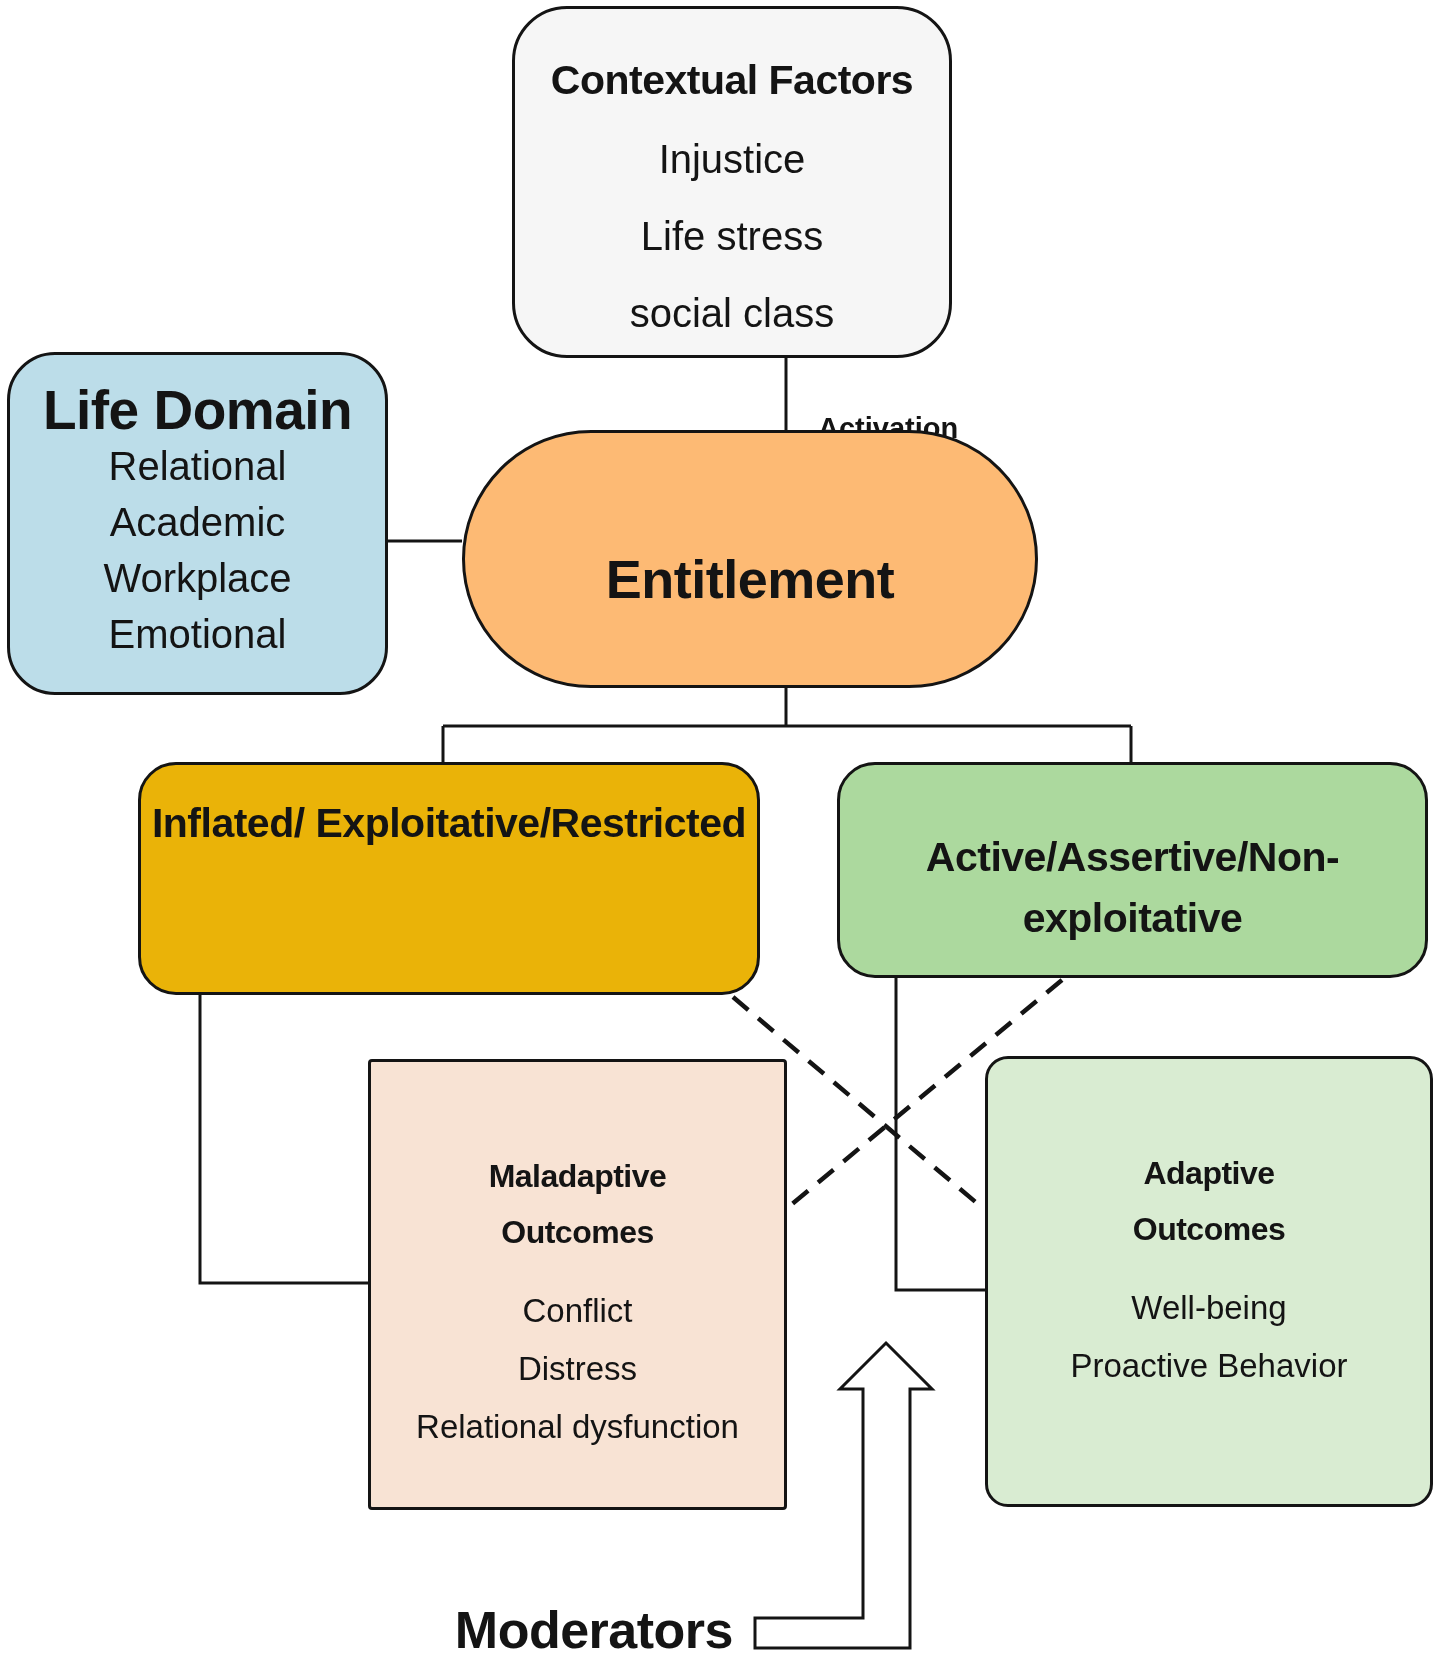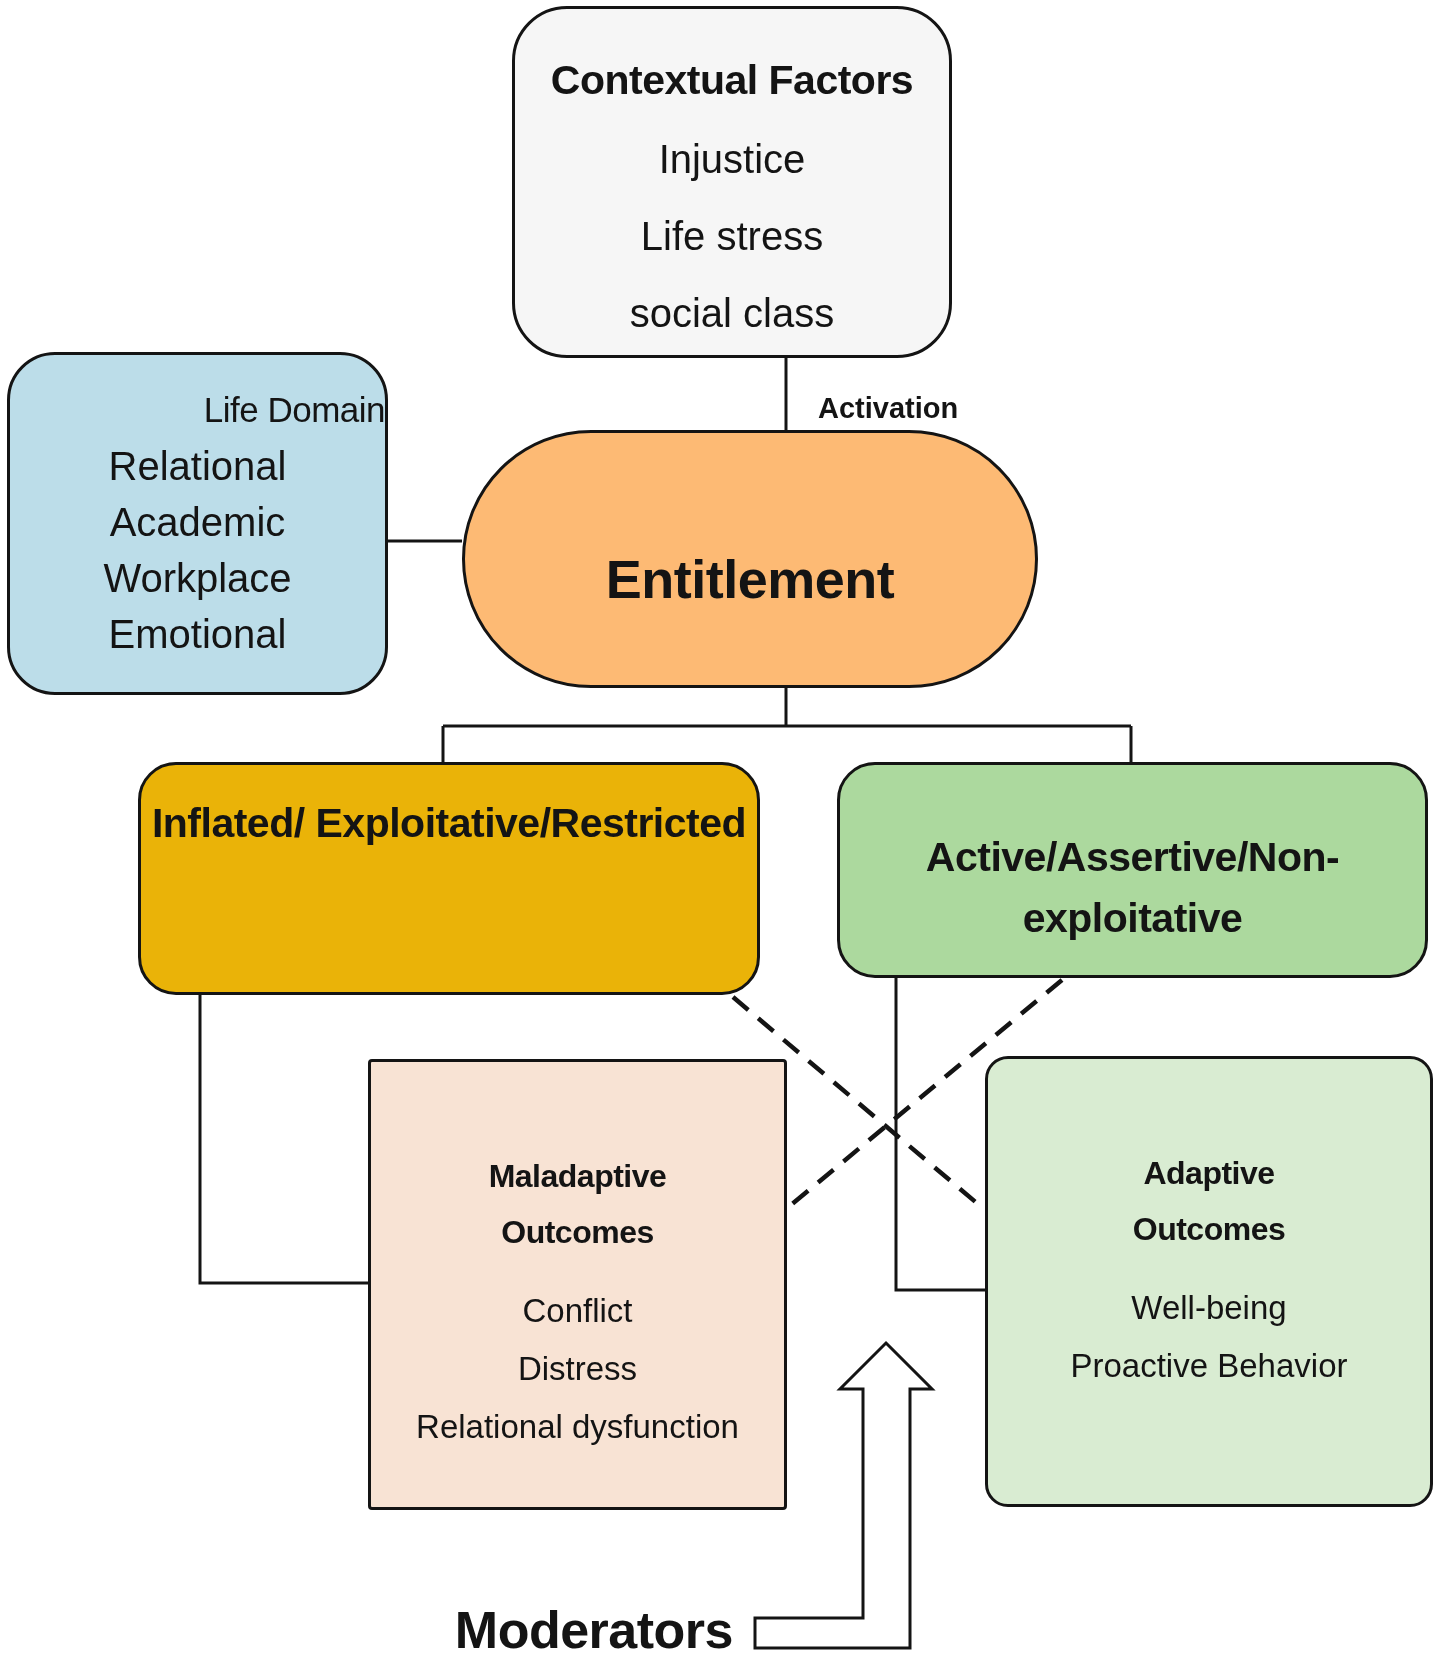--- a/index.html
+++ b/index.html
@@ -15,30 +15,30 @@
   .node{position:absolute;z-index:2;box-sizing:border-box;border:3px solid #141414;text-align:center;}
 
   
   .contextual{left:512px;top:6px;width:440px;height:352px;border-radius:55px;background:#f6f6f6;padding-top:36px;}
   .contextual .title{font-size:41px;font-weight:bold;letter-spacing:-0.5px;line-height:70px;}
   .contextual .items{margin-top:6px;}
   .contextual .items div{font-size:40px;line-height:77px;}
 
   
   .life{left:7px;top:352px;width:381px;height:343px;border-radius:48px;background:#bcdde9;padding-top:27px;}
-  .life .title{font-size:35px;font-weight:normal;letter-spacing:-0.5px;line-height:56px;text-align:right;}
+  .life .title{font-size:55px;font-weight:bold;letter-spacing:-0.5px;line-height:56px;}
   .life .items div{font-size:40px;line-height:56px;}
 
   
   .entitlement{left:462px;top:430px;width:576px;height:258px;border-radius:129px;background:#fdba74;
     display:flex;align-items:center;justify-content:center;padding-top:40px;}
   .entitlement .label{font-size:54px;font-weight:bold;letter-spacing:-0.5px;}
 
   
-  .activation{position:absolute;left:818px;top:392px;z-index:2;font-size:29px;font-weight:bold;}
+  .activation{position:absolute;left:818px;top:412px;z-index:2;font-size:29px;font-weight:bold;}
 
   
   .inflated{left:138px;top:762px;width:622px;height:233px;border-radius:38px;background:#eab308;
     display:flex;flex-direction:row;justify-content:center;padding-top:28px;}
   .active{left:837px;top:762px;width:591px;height:216px;border-radius:38px;background:#acd99e;
     display:flex;flex-direction:column;justify-content:center;padding-top:36px;}
   .inflated .l,.active .l{font-size:41px;font-weight:bold;letter-spacing:-0.5px;line-height:61px;}
 
   
   .outcome{background:#f8e3d4;border-radius:4px;padding-top:86px;}

